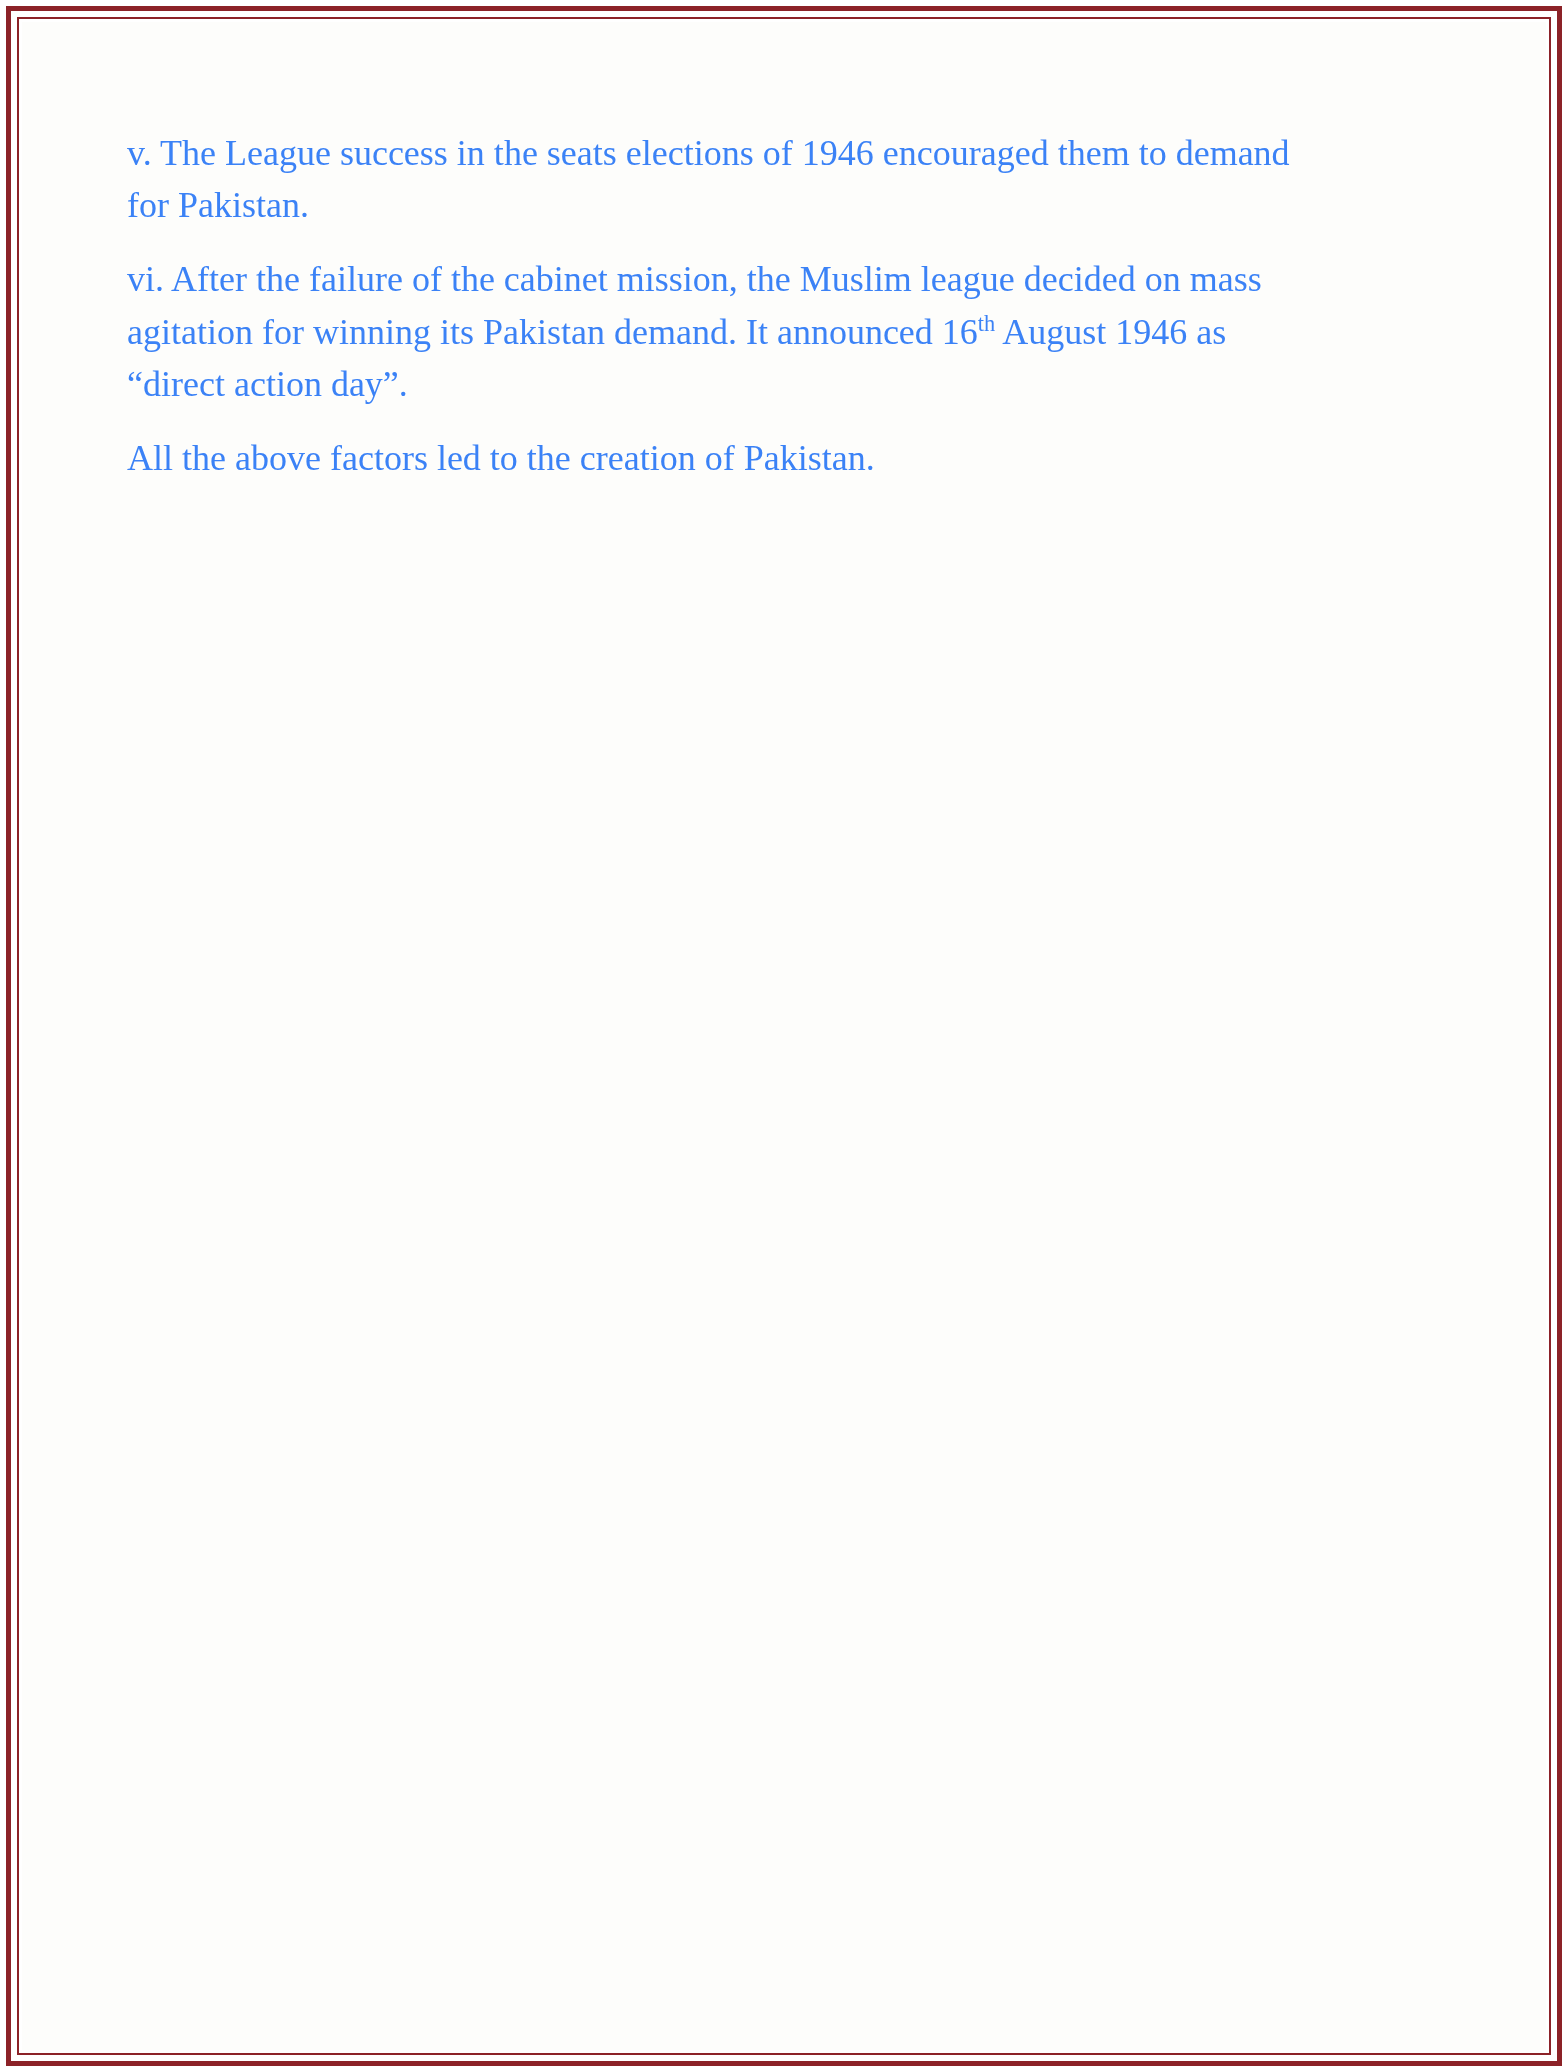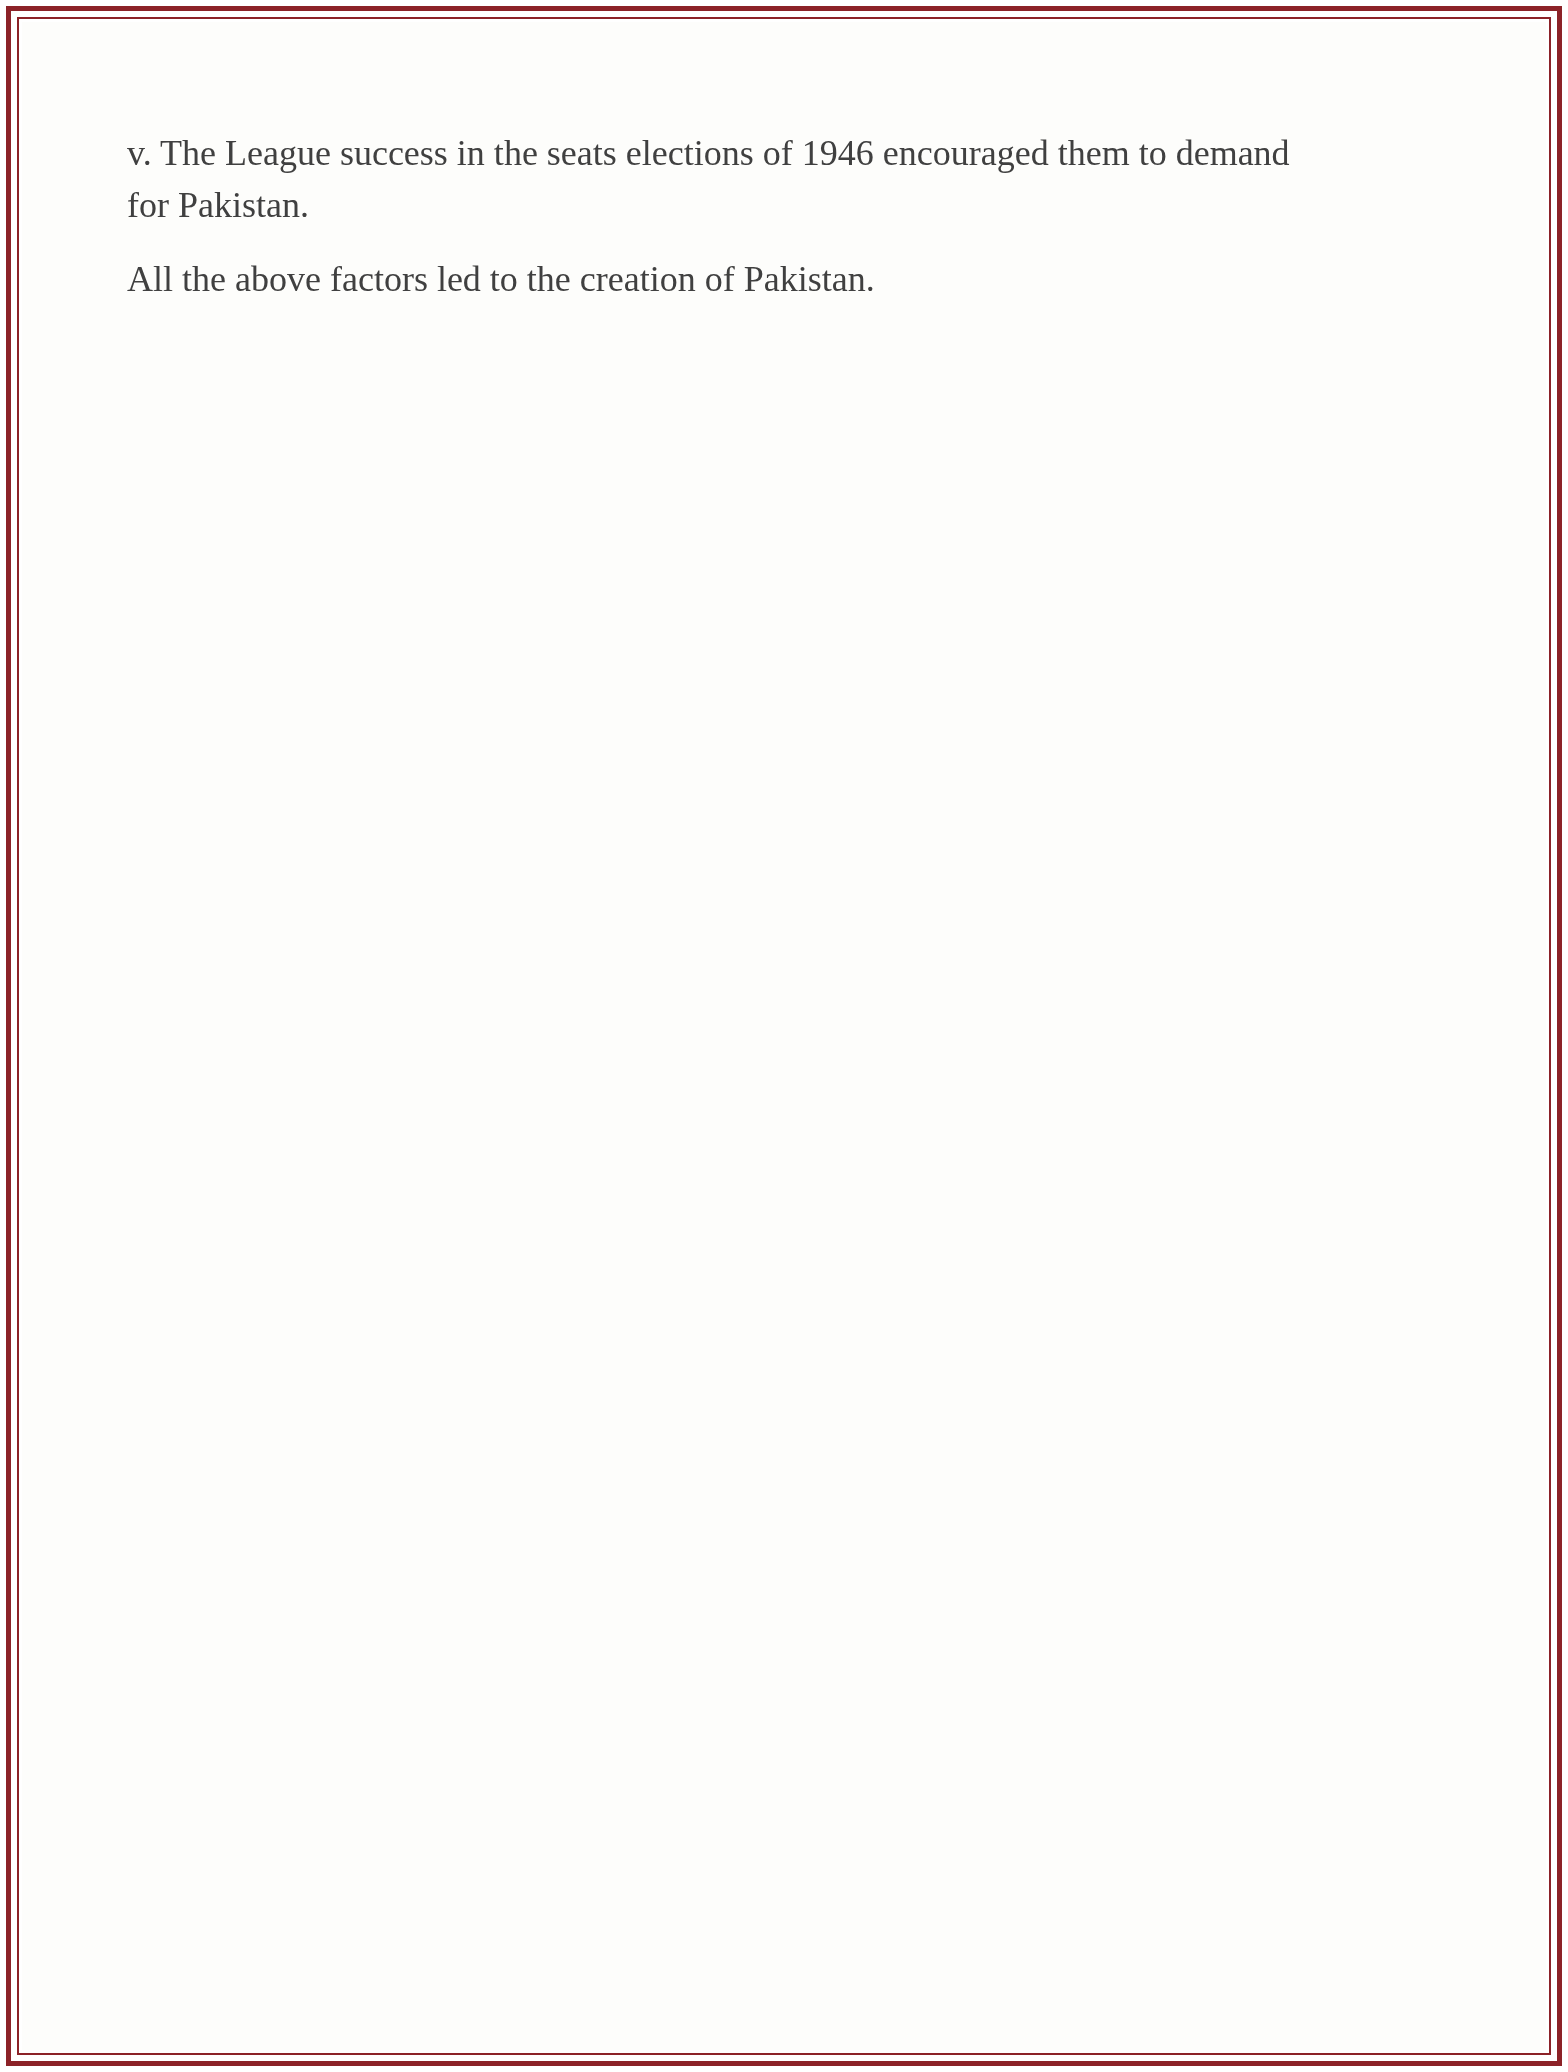--- a/index.html
+++ b/index.html
@@ -51,21 +51,21 @@
   .content {
     position: absolute;
     left: 105px;
     top: 105px;
     width: 1190px;
   }
   p.para {
     margin: 0 0 22px 0;
     font-size: 36px;
     line-height: 1.45;
-    color: #404040;
+    color: #3b82f6;
     text-align: left;
   }
   p.para:last-child {
     margin-bottom: 8px;
   }
   .sup {
     font-size: 0.62em;
     vertical-align: super;
     line-height: 0;
   }
@@ -76,20 +76,23 @@
 <div class="page">
   <div class="frame-outer"></div>
   <div class="frame-inner"></div>
   <div class="paper">
     <div class="content">
 
       <p class="para">
         <span>v. The League success in the seats elections of 1946 encouraged them to demand for Pakistan.</span>
       </p>
 
+      <p class="para">
+        <span>vi. After the failure of the cabinet mission, the Muslim league decided on mass agitation for winning its Pakistan demand. It announced 16</span><span class="sup">th</span><span> August 1946 as “direct action day”.</span>
+      </p>
 
       <p class="para">
         <span>All the above factors led to the creation of Pakistan.</span>
       </p>
 
     </div>
   </div>
 </div>
 
 </body></html>

